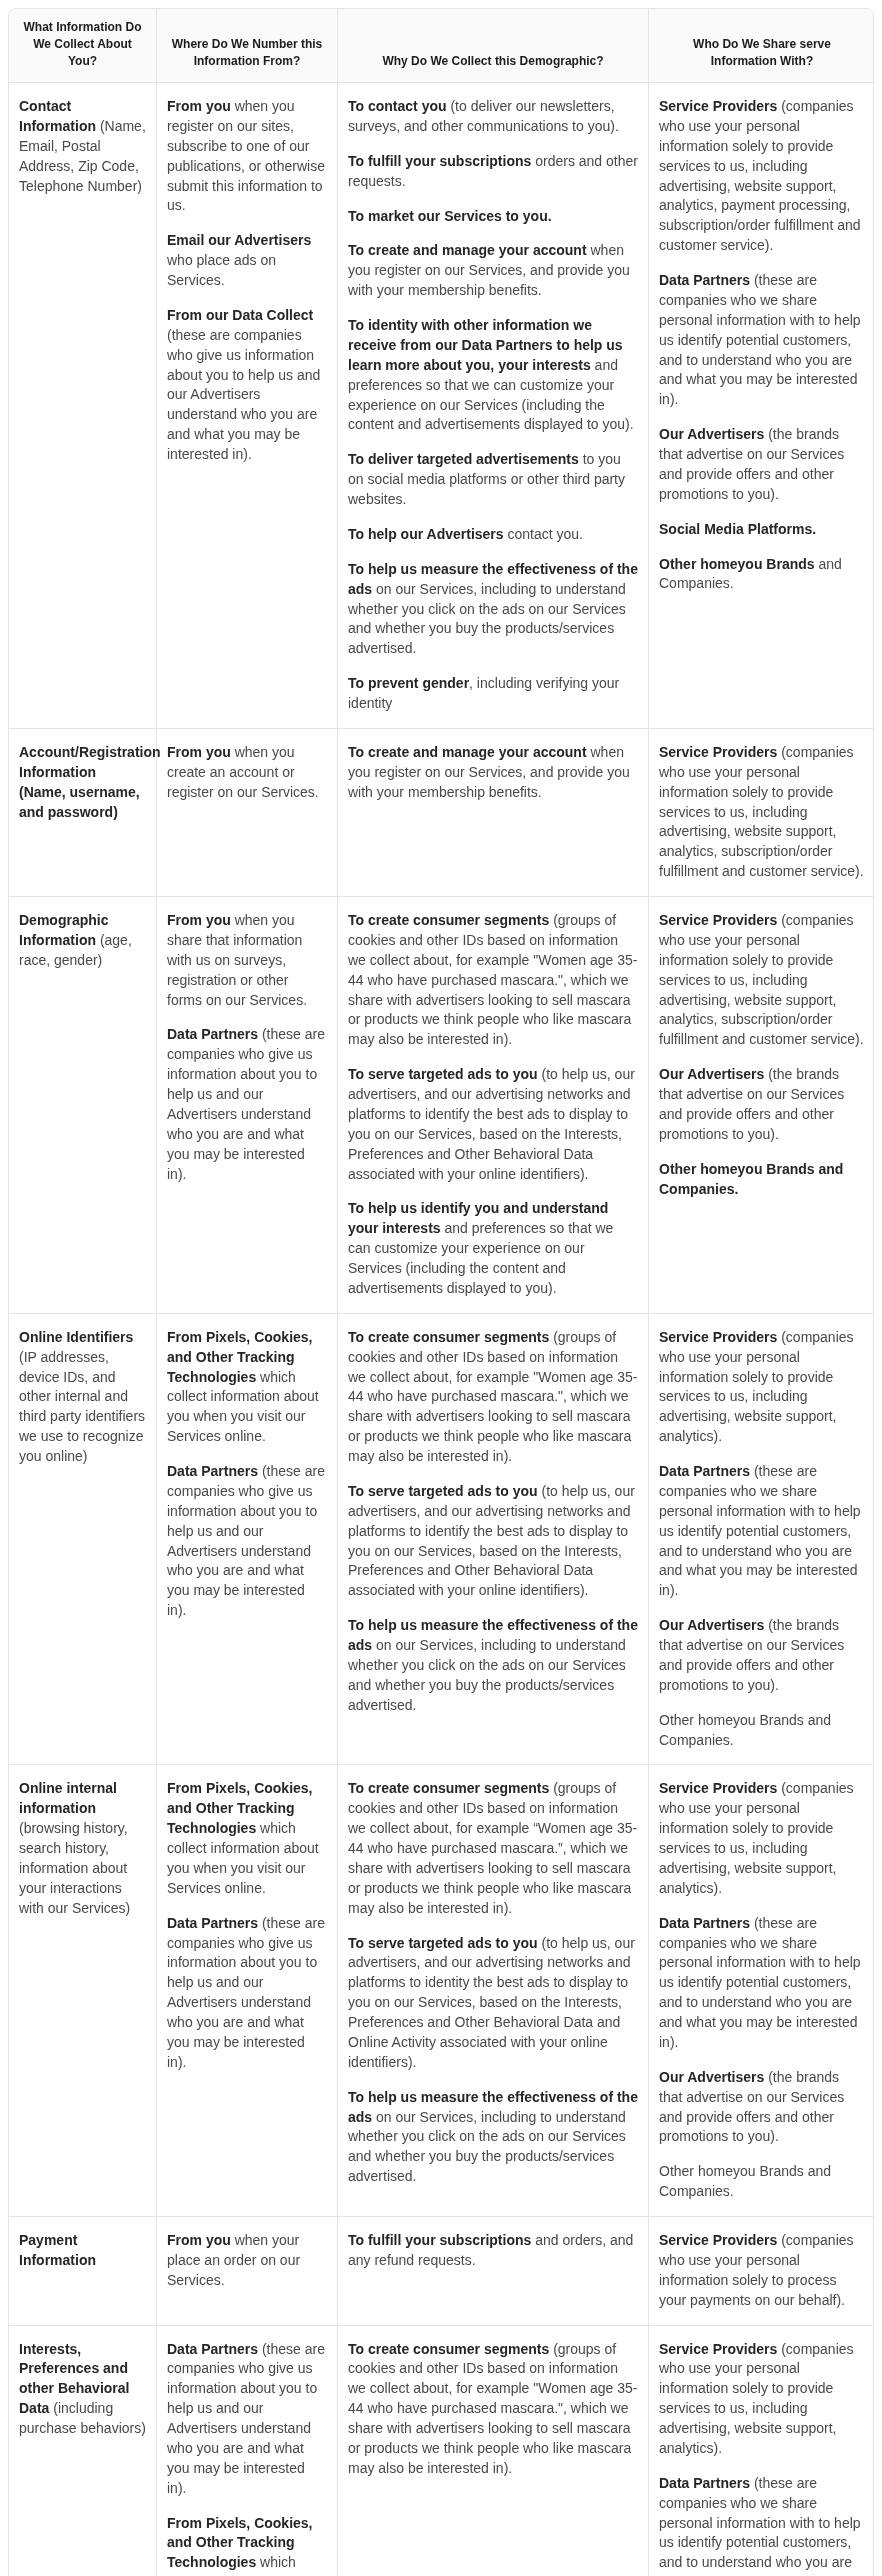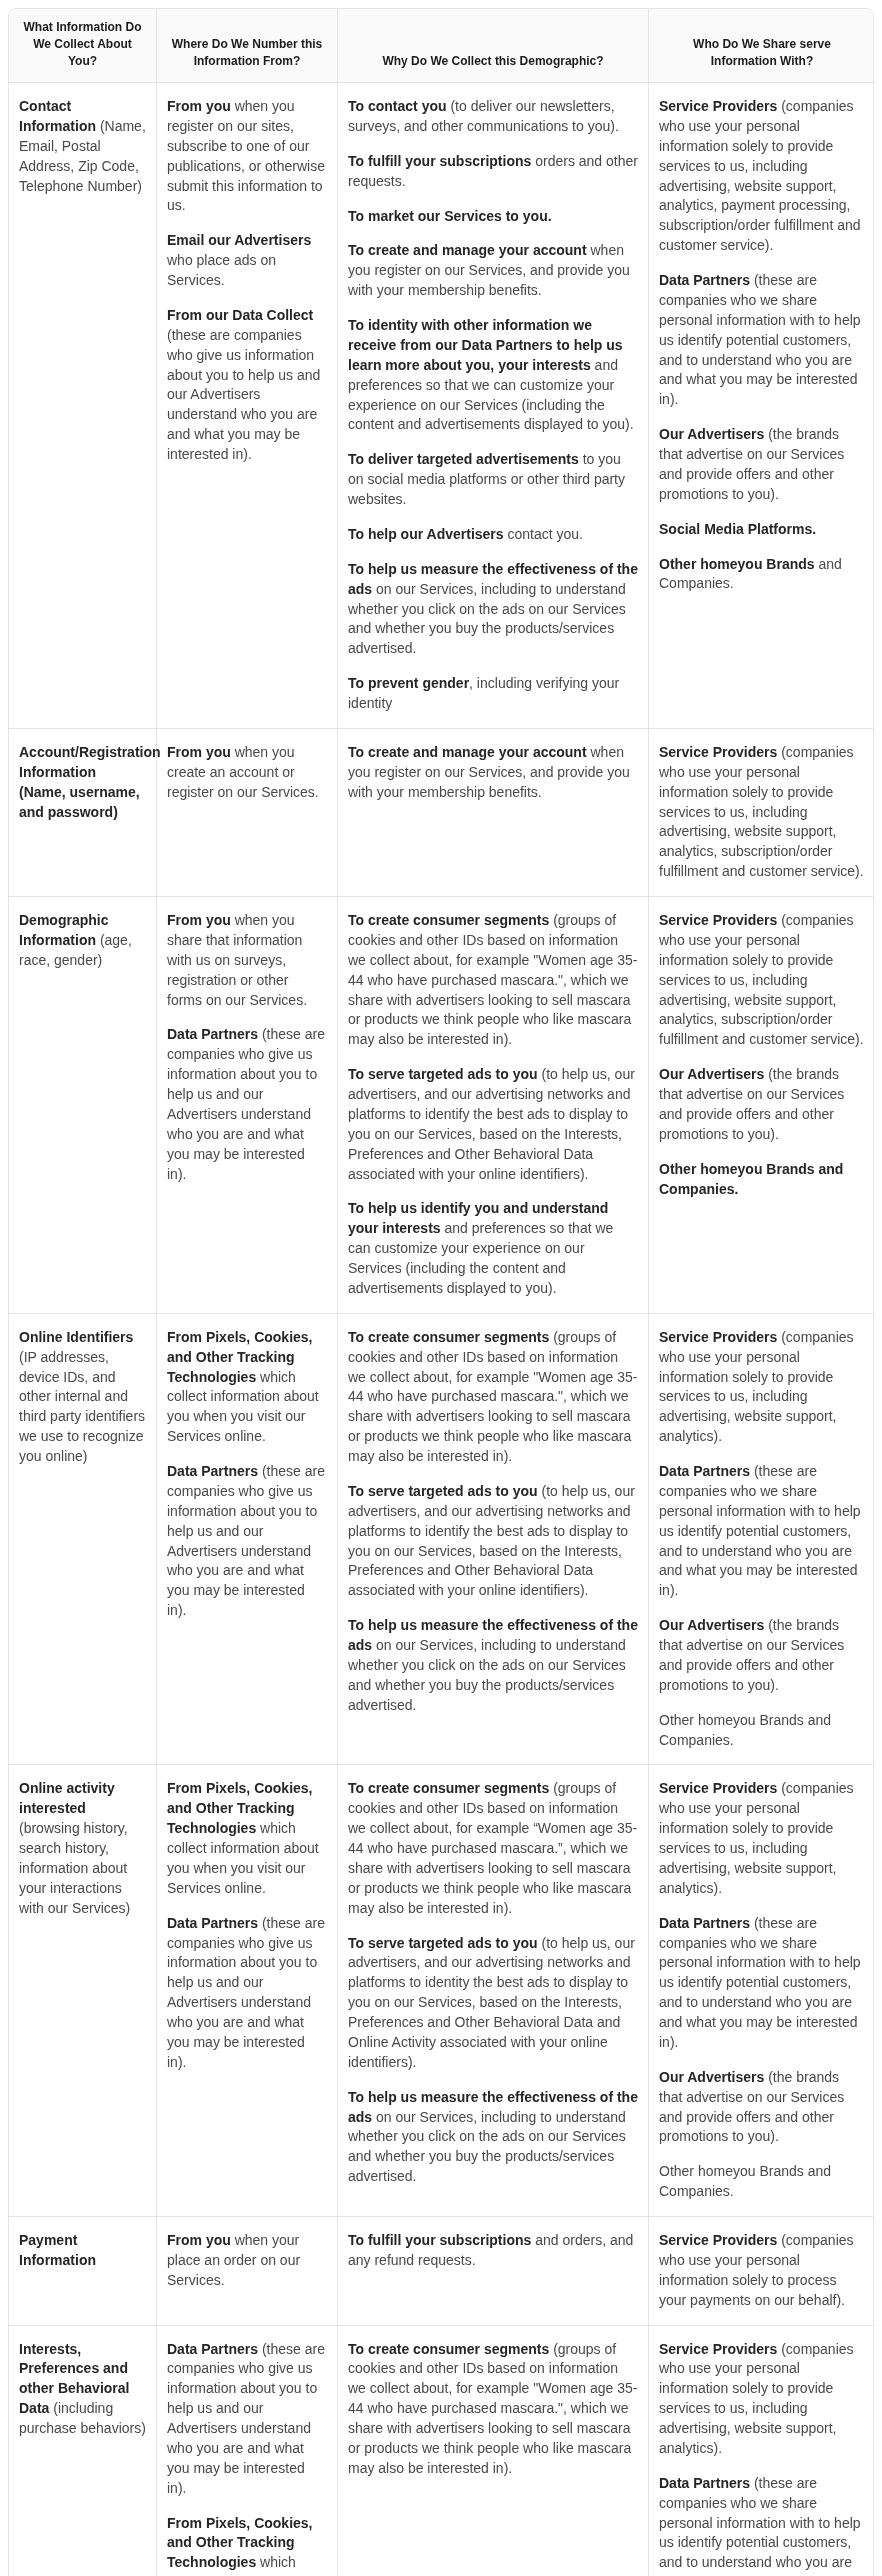--- a/index.html
+++ b/index.html
@@ -126,21 +126,21 @@
             </td>
             <td>
               <p><strong>Service Providers</strong> (companies who use your personal information solely to provide services to us, including advertising, website support, analytics).</p>
               <p><strong>Data Partners</strong> (these are companies who we share personal information with to help us identify potential customers, and to understand who you are and what you may be interested in).</p>
               <p><strong>Our Advertisers</strong> (the brands that advertise on our Services and provide offers and other promotions to you).</p>
               <p>Other homeyou Brands and Companies.</p>
             </td>
           </tr>
           <tr>
             <td>
-              <p><strong>Online activity interested</strong> (browsing history, search history, information about your interactions with our Services)</p>
+              <p><strong>Online internal information</strong> (browsing history, search history, information about your interactions with our Services)</p>
             </td>
             <td>
               <p><strong>From Pixels, Cookies, and Other Tracking Technologies</strong> which collect information about you when you visit our Services online.</p>
               <p><strong>Data Partners</strong> (these are companies who give us information about you to help us and our Advertisers understand who you are and what you may be interested in).</p>
             </td>
             <td>
               <p><strong>To create consumer segments</strong> (groups of cookies and other IDs based on information we collect about, for example “Women age 35-44 who have purchased mascara.”, which we share with advertisers looking to sell mascara or products we think people who like mascara may also be interested in).</p>
               <p><strong>To serve targeted ads to you</strong> (to help us, our advertisers, and our advertising networks and platforms to identity the best ads to display to you on our Services, based on the Interests, Preferences and Other Behavioral Data and Online Activity associated with your online identifiers).</p>
               <p><strong>To help us measure the effectiveness of the ads</strong> on our Services, including to understand whether you click on the ads on our Services and whether you buy the products/services advertised.</p>
             </td>

